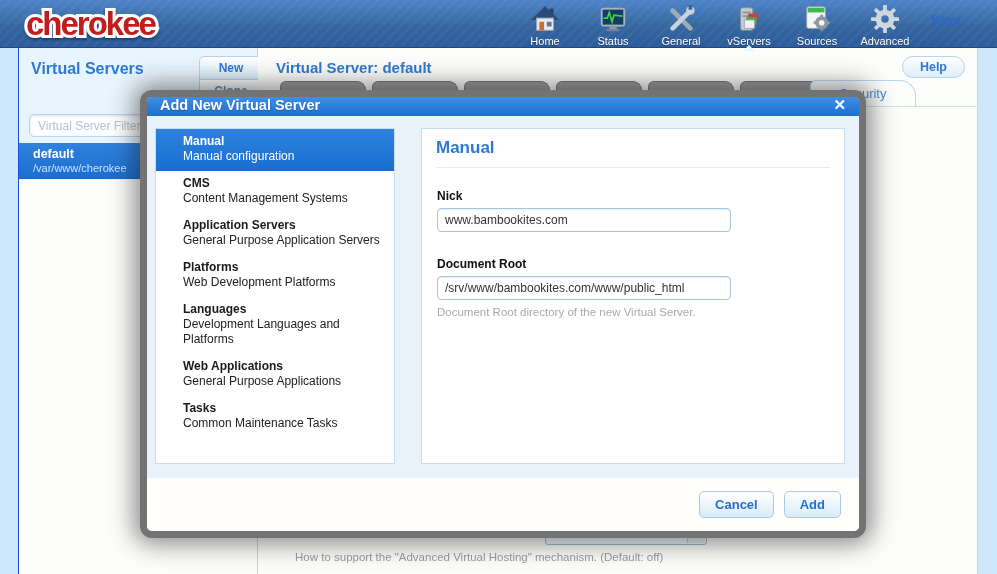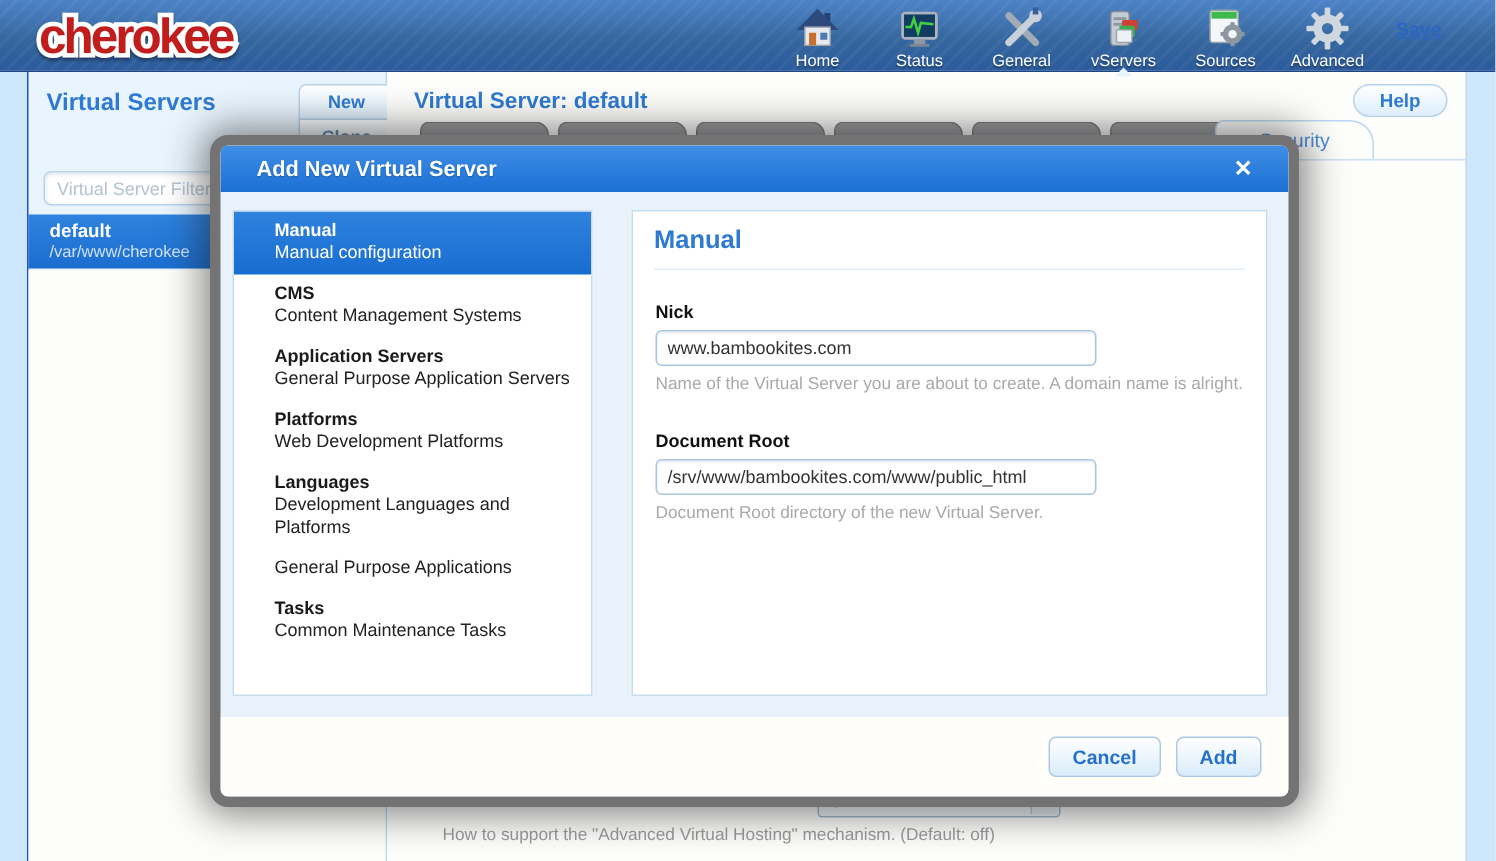--- a/index.html
+++ b/index.html
@@ -99,22 +99,22 @@
   .method-help { position:absolute; left:37px; top:503px; color:#9a9a9a; font-size:11.5px; }
 
   
   .modal {
     position:absolute; left:140px; top:90px; width:726px; height:448px;
     border:7px solid rgba(104,104,104,0.92); border-radius:12px;
     box-shadow:0 0 24px 6px rgba(25,25,25,0.5);
     background:#e9f2fb; z-index:10; display:flex; flex-direction:column; overflow:hidden;
   }
   .modal-header {
-    height:31px; flex:none; background:linear-gradient(180deg,#3f8ee6,#1c70d4);
-    display:flex; align-items:center; justify-content:space-between; padding:0 24px;
+    height:19px; flex:none; background:linear-gradient(180deg,#3f8ee6,#1c70d4);
+    display:flex; justify-content:space-between; padding:0 13px;
   }
   .modal-title { color:#fff; font-weight:bold; font-size:14.5px; text-shadow:0 1px 1px rgba(0,0,0,0.25); }
   .modal-close { color:#fff; font-weight:bold; font-size:15px; cursor:pointer; line-height:1; }
   .modal-body { flex:1; display:flex; gap:26px; padding:12px 14px 14px 8px; }
   .wizard-menu {
     width:240px; flex:none; background:#fff; border:1px solid #c6dcef; overflow:hidden;
   }
   .wm-item { padding:5px 10px 7px 27px; cursor:pointer; }
   .wm-title { font-size:12px; font-weight:bold; color:#1a1a1a; line-height:15px; }
   .wm-sub { font-size:12px; color:#222; line-height:15px; }
@@ -299,35 +299,35 @@
       </div>
       <div class="wm-item">
         <div class="wm-title">Platforms</div>
         <div class="wm-sub">Web Development Platforms</div>
       </div>
       <div class="wm-item">
         <div class="wm-title">Languages</div>
         <div class="wm-sub">Development Languages and Platforms</div>
       </div>
       <div class="wm-item">
+        <div class="wm-title">Web Applications</div>
         <div class="wm-sub">General Purpose Applications</div>
       </div>
       <div class="wm-item">
         <div class="wm-title">Tasks</div>
         <div class="wm-sub">Common Maintenance Tasks</div>
       </div>
     </div>
 
     <div class="wizard-panel">
       <h3 class="panel-heading">Manual</h3>
       <div class="panel-fields">
         <div class="field">
           <div class="field-label">Nick</div>
           <input class="field-input" type="text" value="www.bambookites.com" style="">
-          <div class="field-help">Name of the Virtual Server you are about to create. A domain name is alright.</div>
         </div>
         <div class="field">
           <div class="field-label">Document Root</div>
           <input class="field-input" type="text" value="/srv/www/bambookites.com/www/public_html" style="">
           <div class="field-help">Document Root directory of the new Virtual Server.</div>
         </div>
       </div>
     </div>
   </div>
 

